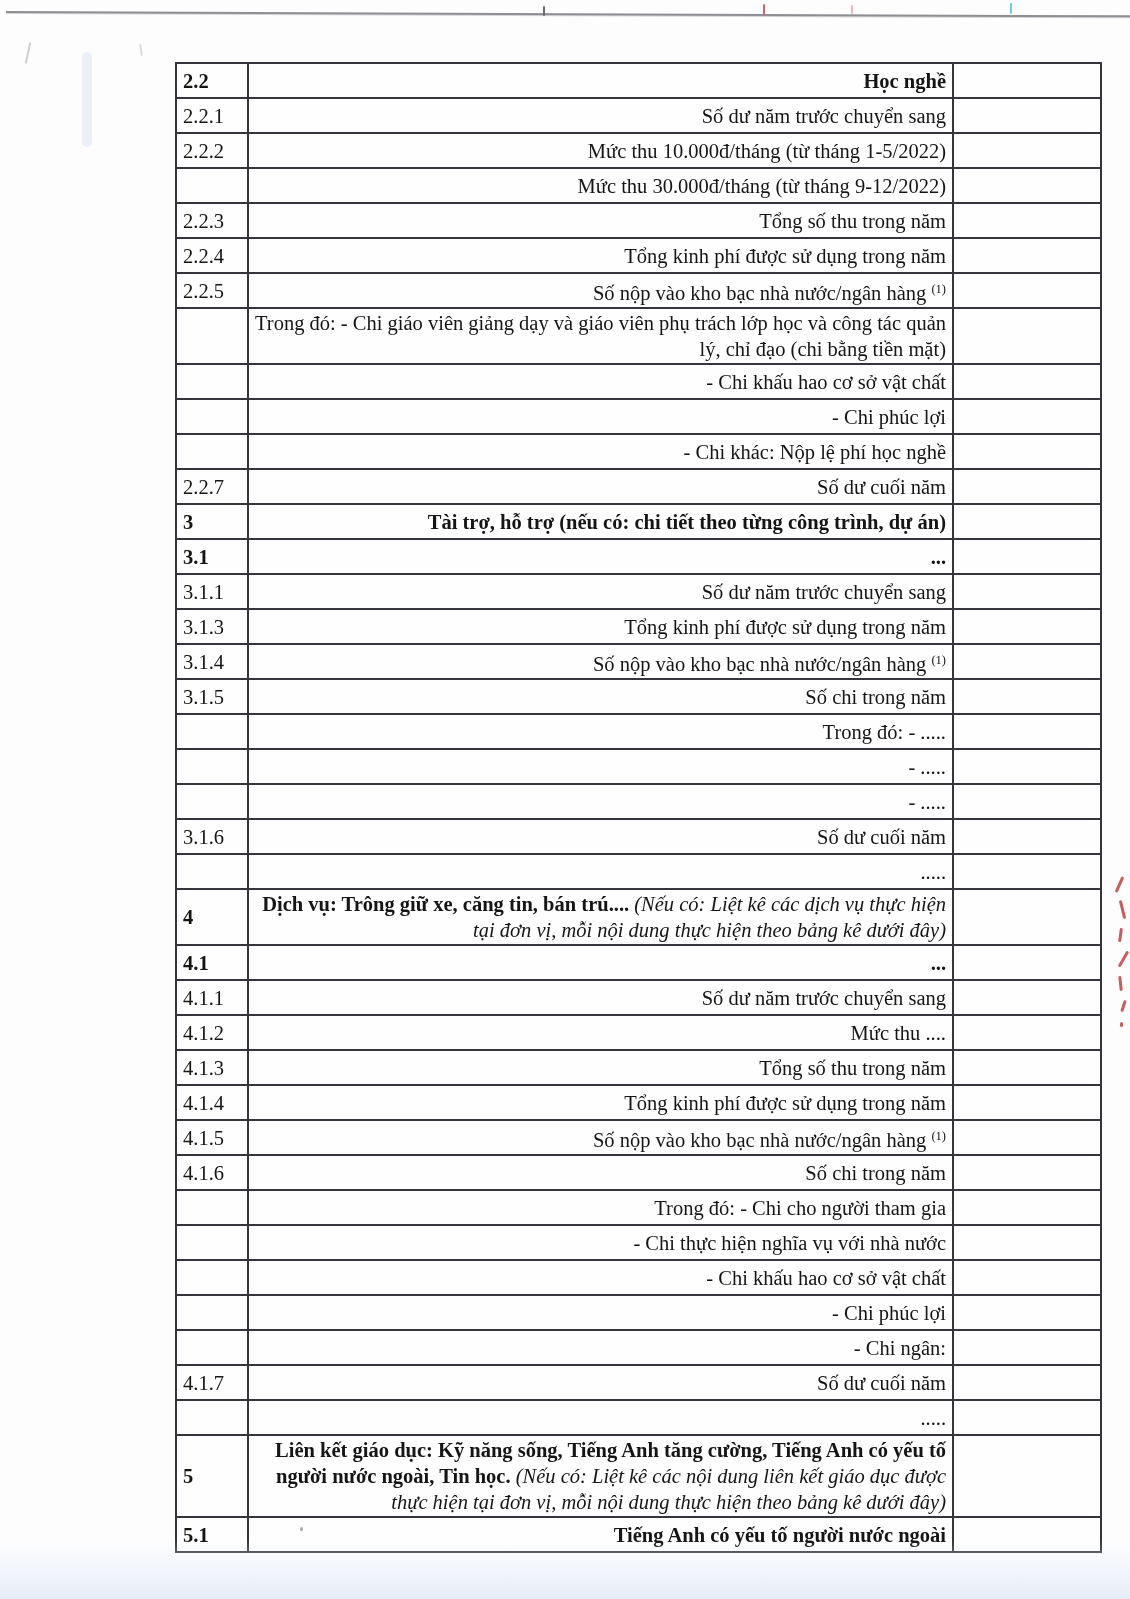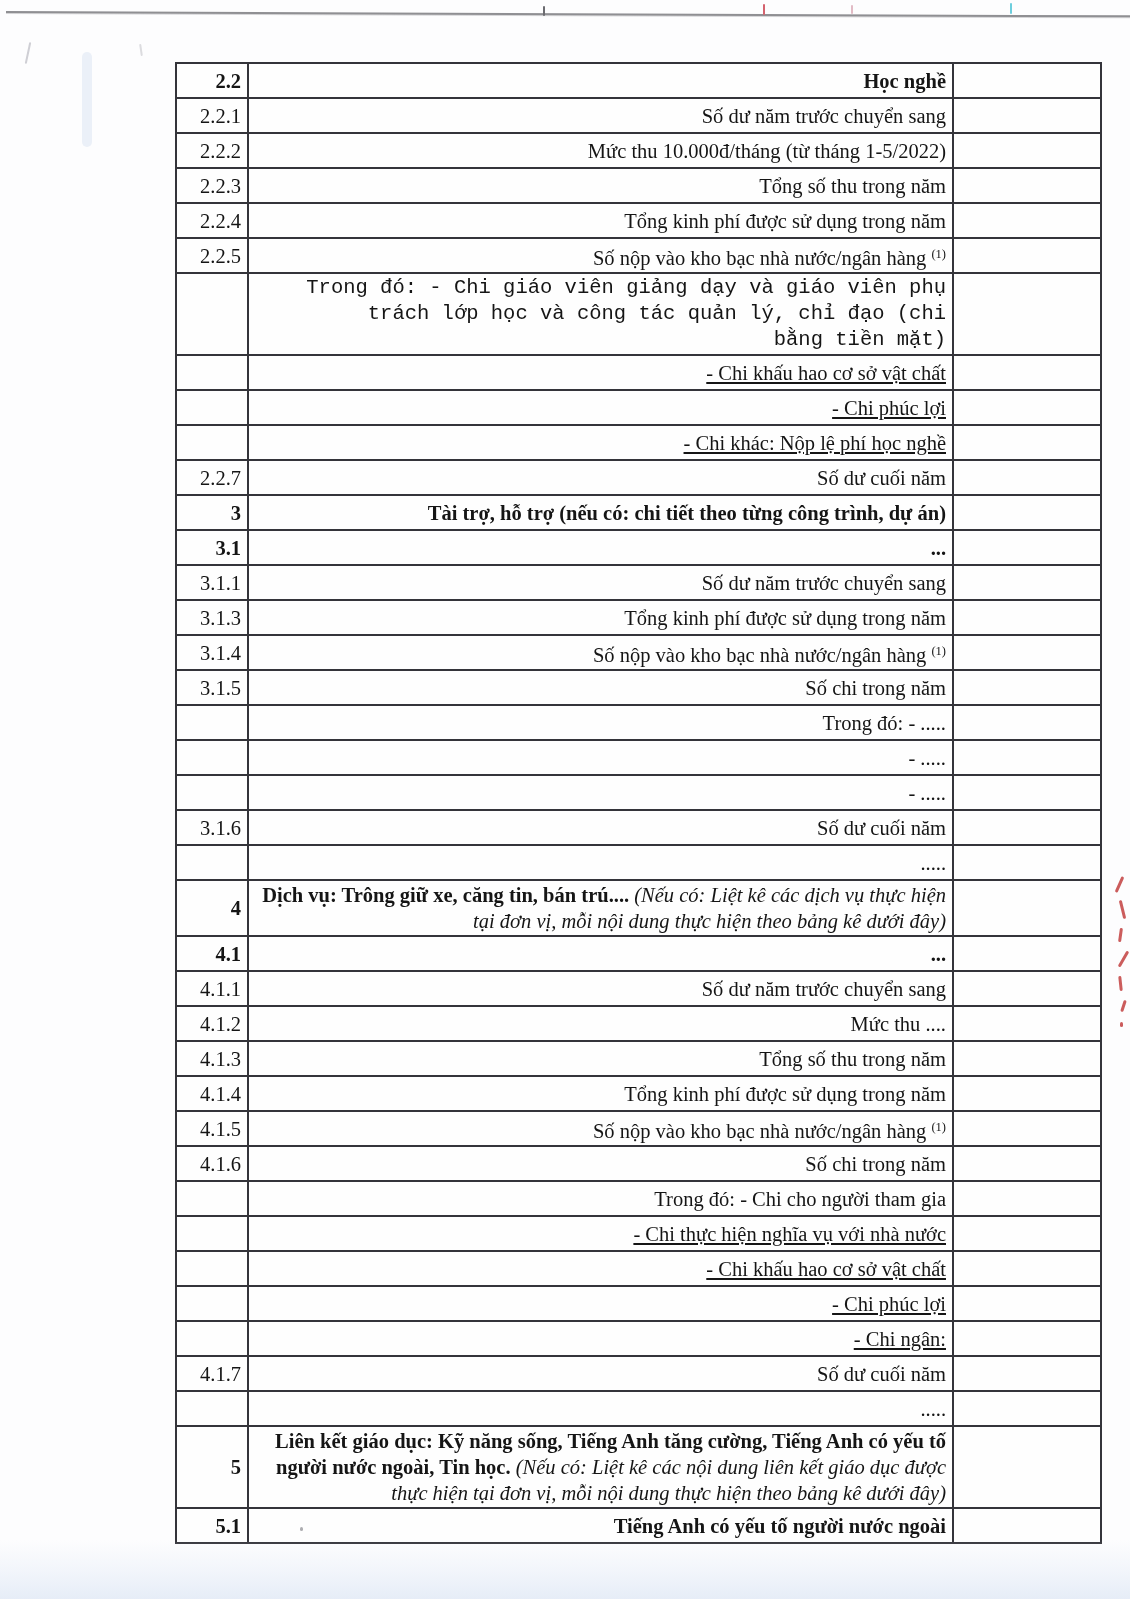--- a/index.html
+++ b/index.html
@@ -62,30 +62,30 @@
   }
   table.report td{
     border:2px solid #34343a;
     height:31px;
     padding:1px 6px;
     vertical-align:middle;
     font-size:20.5px;
     line-height:26px;
     overflow:hidden;
   }
-  td.c-num{text-align:right;padding:1px 2px;}
+  td.c-num{text-align:left;padding:1px 2px;}
   td.c-num.b{font-weight:bold;}
   td.c-text{padding-left:9px;padding-right:8px;text-align:right;}
   td.c-amt{padding:0;}
   .b{font-weight:bold;}
   .i{font-style:italic;}
   .sup{font-size:12.5px;vertical-align:7px;}
   
-  td.c-text.hang{padding-left:96px;text-indent:-92px;font-family:Liberation Mono, monospace;}
-  td.c-text.dash{padding-left:71px;text-decoration:underline;}
+  td.c-text.hang{padding-left:96px;text-indent:-92px;}
+  td.c-text.dash{padding-left:71px;}
   td.c-text.dash2{padding-left:117px;}
   td.c-text.dash3{padding-left:131px;}
 </style>
 </head>
 <body>
 
 <div class="page">
 
   <div class="scan-topline"></div>
   <div class="tick tick-dark"></div>
@@ -109,20 +109,25 @@
           <td class="c-amt"></td>
         </tr>
         <tr>
           <td class="c-num">2.2.1</td>
           <td class="c-text"><span>Số dư năm trước chuyển sang</span></td>
           <td class="c-amt"></td>
         </tr>
         <tr>
           <td class="c-num">2.2.2</td>
           <td class="c-text"><span>Mức thu 10.000đ/tháng (từ tháng 1-5/2022)</span></td>
+          <td class="c-amt"></td>
+        </tr>
+        <tr>
+          <td class="c-num"></td>
+          <td class="c-text"><span>Mức thu 30.000đ/tháng (từ tháng 9-12/2022)</span></td>
           <td class="c-amt"></td>
         </tr>
         <tr>
           <td class="c-num">2.2.3</td>
           <td class="c-text"><span>Tổng số thu trong năm</span></td>
           <td class="c-amt"></td>
         </tr>
         <tr>
           <td class="c-num">2.2.4</td>
           <td class="c-text"><span>Tổng kinh phí được sử dụng trong năm</span></td>

